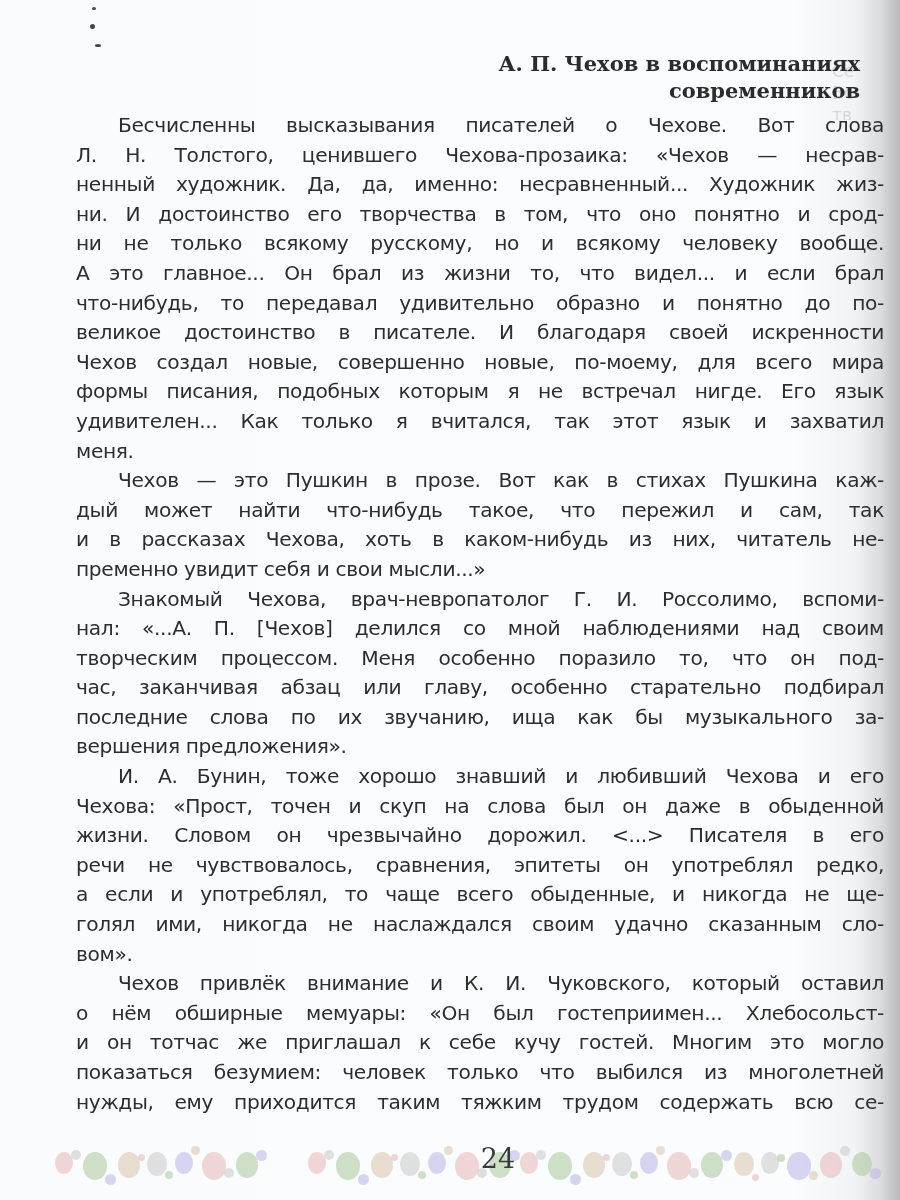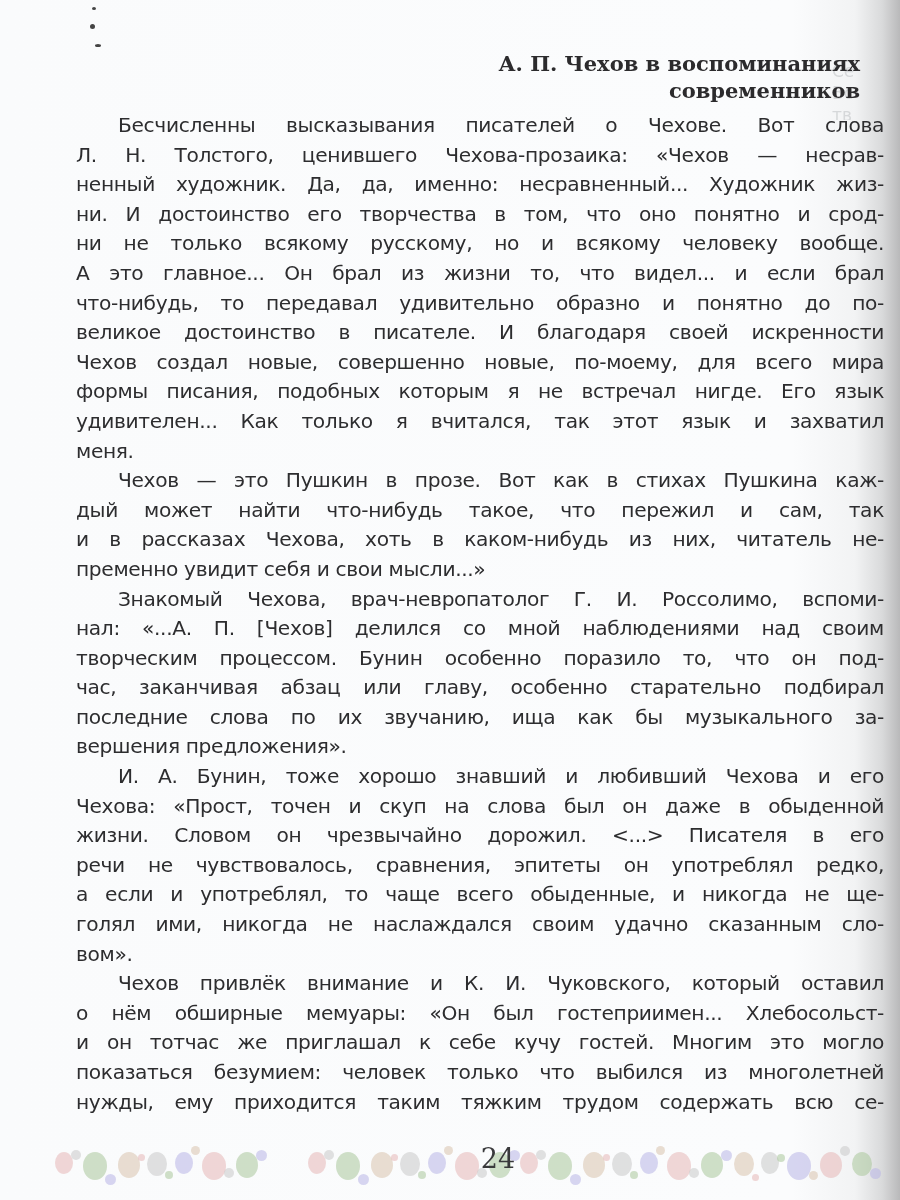--- a/index.html
+++ b/index.html
@@ -85,21 +85,21 @@
       </div>
       <div>
         <span class="line indent">Чехов — это Пушкин в прозе. Вот как в стихах Пушкина каж-</span>
         <span class="line">дый может найти что-нибудь такое, что пережил и сам, так</span>
         <span class="line">и в рассказах Чехова, хоть в каком-нибудь из них, читатель не-</span>
         <span class="line last">пременно увидит себя и свои мысли...»</span>
       </div>
       <div>
         <span class="line indent">Знакомый Чехова, врач-невропатолог Г. И. Россолимо, вспоми-</span>
         <span class="line">нал: «...А. П. [Чехов] делился со мной наблюдениями над своим</span>
-        <span class="line">творческим процессом. Бунин особенно поразило то, что он под-</span>
+        <span class="line">творческим процессом. Меня особенно поразило то, что он под-</span>
         <span class="line">час, заканчивая абзац или главу, особенно старательно подбирал</span>
         <span class="line">последние слова по их звучанию, ища как бы музыкального за-</span>
         <span class="line last">вершения предложения».</span>
       </div>
       <div>
         <span class="line indent">И. А. Бунин, тоже хорошо знавший и любивший Чехова и его</span>
         <span class="line">Чехова: «Прост, точен и скуп на слова был он даже в обыденной</span>
         <span class="line">жизни. Словом он чрезвычайно дорожил. &lt;...&gt; Писателя в его</span>
         <span class="line">речи не чувствовалось, сравнения, эпитеты он употреблял редко,</span>
         <span class="line">а если и употреблял, то чаще всего обыденные, и никогда не ще-</span>

